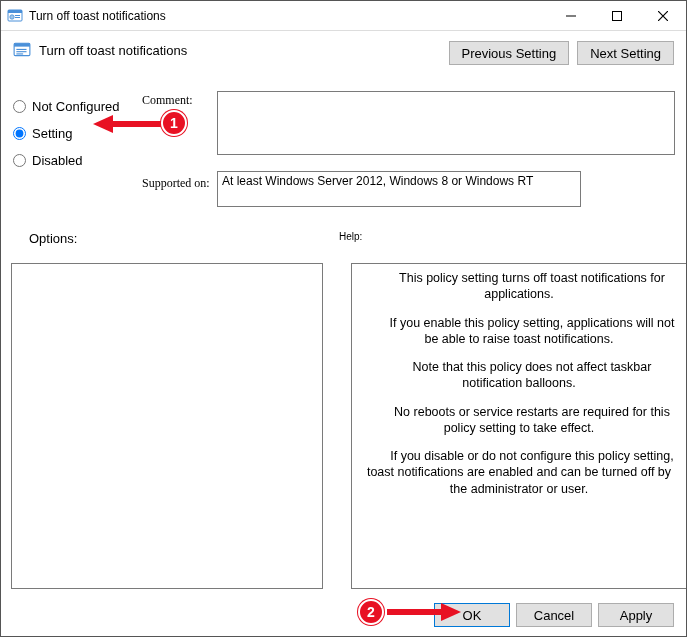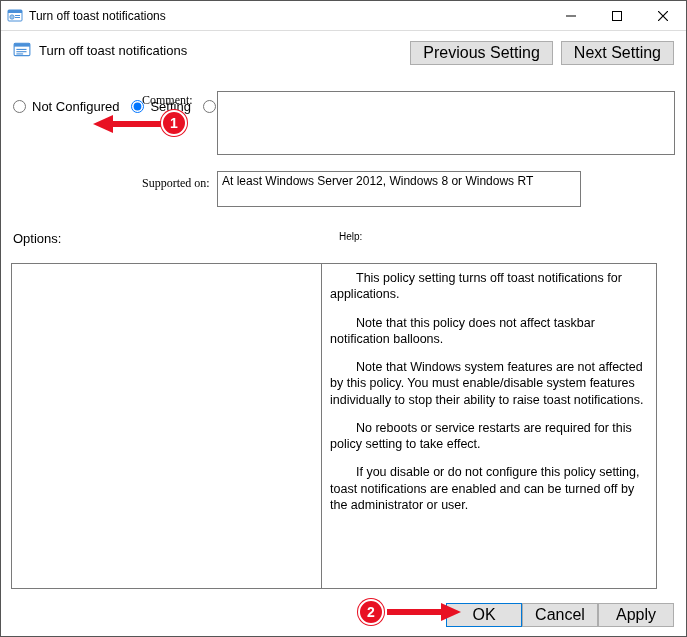--- a/index.html
+++ b/index.html
@@ -58,29 +58,29 @@
     top: 10px;
     display: flex;
     gap: 8px;
   }
   .winbtn {
     height: 24px;
     padding: 0 12px;
     background: #e1e1e1;
     border: 1px solid #adadad;
     font-family: inherit;
-    font-size: 16px;
+    font-size: 13px;
     cursor: pointer;
   }
 
   
   .radio-section {
     position: absolute;
     left: 12px; top: 98px;
-    display: flex; flex-direction: row;
+    display: flex; flex-direction: column;
     gap: 12px;
   }
   .radio-item {
     display: flex; align-items: center; gap: 6px;
     font-size: 13px;
   }
   .radio-item input { margin: 0; }
 
   
   .labelcol {
@@ -113,57 +113,58 @@
     font-family: inherit;
     font-size: 12px;
     padding: 2px 16px 2px 4px;
     overflow-y: scroll;
     background: #fff;
   }
 
   
   .opt-label {
     position: absolute;
-    left: 12px; top: 230px;
+    left: 28px; top: 230px;
     font-size: 13px;
   }
   .help-label {
     position: absolute;
     left: 338px; top: 230px;
     font-size: 10px;
   }
 
   
   .options-box {
     position: absolute;
     left: 10px; top: 262px;
     width: 312px; height: 326px;
     border: 1px solid #7a7a7a;
     background: #fff;
   }
 
   
   .help-box {
     position: absolute;
-    left: 320px; top: 262px;
+    left: 350px; top: 262px;
     width: 336px; height: 326px;
     border: 1px solid #7a7a7a;
     background: #fff;
     overflow-y: scroll;
     padding: 6px 8px;
     font-size: 12.5px;
     line-height: 1.3;
+    text-align: center;
   }
   .help-box p { margin: 0 0 12px 0; text-indent: 26px; }
 
   
   .bottom-btns {
     position: absolute;
     right: 12px; bottom: 9px;
-    display: flex; gap: 0;
+    display: flex; gap: 6px;
   }
   .bottom-btns .winbtn { width: 76px; text-align: center; padding: 0; }
   .btn-ok { border: 1px solid #0078d7 !important; }
 
   
   .badge {
     position: absolute;
     width: 26px; height: 26px;
     border-radius: 50%;
     background: #e81123;
@@ -261,22 +262,22 @@
 
 <textarea class="ta-supported" readonly="" style="">At least Windows Server 2012, Windows 8 or Windows RT</textarea>
 
 <div class="opt-label">Options:</div>
 <div class="help-label">Help:</div>
 
 <div class="options-box"></div>
 
 <div class="help-box">
   <p>This policy setting turns off toast notifications for applications.</p>
+  <p>If you enable this policy setting, applications will not be able to raise toast notifications.</p>
   <p>Note that this policy does not affect taskbar notification balloons.</p>
-  <p>Note that Windows system features are not affected by this policy.  You must enable/disable system features individually to stop their ability to raise toast notifications.</p>
   <p>No reboots or service restarts are required for this policy setting to take effect.</p>
   <p>If you disable or do not configure this policy setting, toast notifications are enabled and can be turned off by the administrator or user.</p>
 </div>
 
 <div class="bottom-btns">
   <button class="winbtn btn-ok">OK</button>
   <button class="winbtn">Cancel</button>
   <button class="winbtn">Apply</button>
 </div>
 

